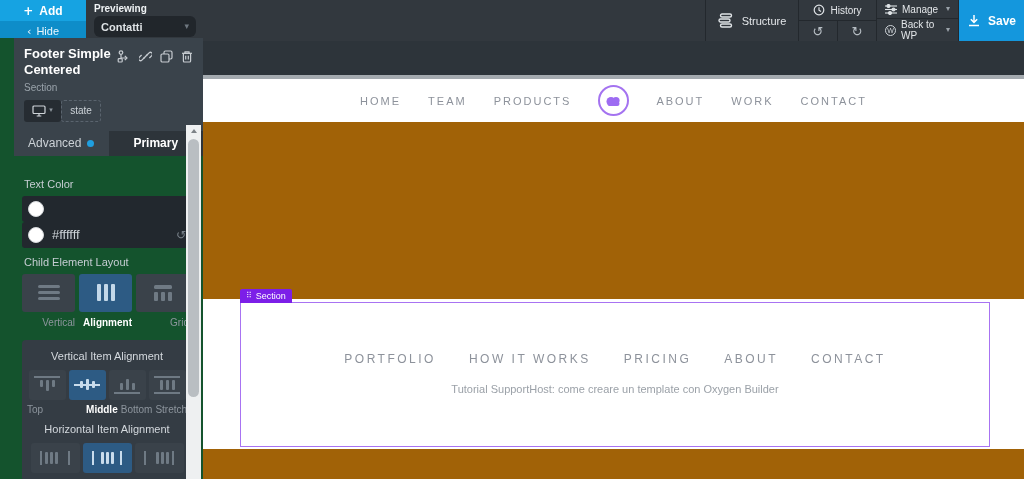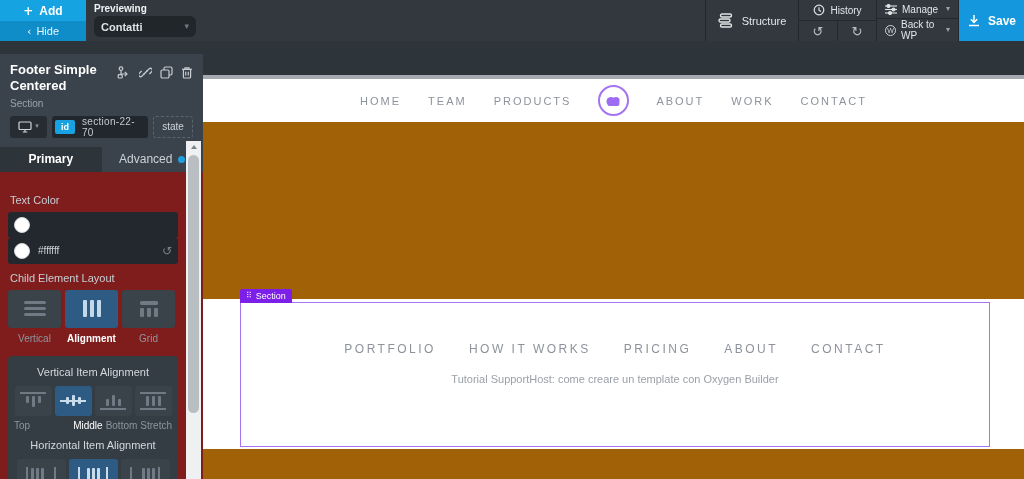--- a/index.html
+++ b/index.html
@@ -28,21 +28,21 @@
   .undo-cells { display:flex; flex:1; align-self:stretch; }
   .undo-cell { flex:1; display:flex; align-items:center; justify-content:center; color:#b6bdc3; font-size:13px; cursor:pointer; }
   .undo-cell + .undo-cell { border-left:1px solid #23282d; }
   .tb-manage { width:82px; }
   .tb-manage .tb-row { cursor:pointer; }
   .tb-manage .chev { margin-left:auto; color:#9aa2a9; font-size:8px; }
   .wp-circle { width:11px; height:11px; border:1px solid #cfd4d9; border-radius:50%; font-size:7px; display:flex; align-items:center; justify-content:center; color:#cfd4d9; flex:none; }
   .btn-save { width:66px; background:#1497dd; align-items:center; justify-content:center; gap:7px; color:#fff; font-size:12px; font-weight:700; cursor:pointer; }
 
   
-  #sidebar { position:absolute; top:54px; left:0; width:203px; bottom:0; background:#7f1d1d; }
+  #sidebar { position:absolute; top:38px; left:0; width:203px; bottom:0; background:#14532d;padding-left:14px; }
   .sb-header { background:#3a434b; padding:8px 10px 9px 10px; }
   .sb-title-row { display:flex; }
   .sb-title { width:104px; font-size:13px; font-weight:700; color:#fff; line-height:1.25; }
   .sb-icons { display:flex; gap:8px; margin-left:auto; padding-top:4px; }
   .sb-icons span { cursor:pointer; display:flex; }
   .sb-type { font-size:10px; color:#9aa3ab; margin-top:3px; }
   .sb-controls { display:flex; align-items:center; margin-top:7px; }
   .dev-select { width:37px; height:22px; background:#262c32; border-radius:3px; display:flex; align-items:center; justify-content:center; gap:3px; cursor:pointer; }
   .dev-select .chev { color:#8d959d; font-size:7px; }
   .id-field { flex:1; height:22px; background:#21272d; border-radius:3px; margin:0 5px; display:flex; align-items:center; padding:0 3px; }
@@ -51,45 +51,45 @@
   .btn-state { width:40px; height:22px; border:1px dashed #5a646e; border-radius:3px; color:#cdd3d8; font-size:10px; display:flex; align-items:center; justify-content:center; background:transparent; cursor:pointer; }
   .sb-tabs { display:flex; height:25px; }
   .tab { flex:1; display:flex; align-items:center; justify-content:center; font-size:12px; cursor:pointer; }
   .tab-primary { background:#2d343a; color:#fff; font-weight:700; }
   .tab-advanced { background:#3a434b; color:#ccd2d7; }
   .adv-dot { width:7px; height:7px; border-radius:50%; background:#1f9fe0; margin-left:6px; }
   .sb-content { padding:10px 8px 0 8px; width:186px; }
   .grp-label { font-size:11px; color:#c6cdd3; margin:8px 0 6px 2px; }
   .color-row { height:26px; background:#22282e; border-radius:3px; display:flex; align-items:center; padding:0 6px; cursor:pointer; }
   .swatch { width:16px; height:16px; border-radius:50%; background:#fff; border:1px solid #d6d9dc; flex:none; }
-  .color-val { font-size:10px; color:#ccd2d7; margin-left:8px; }
+  .color-val { font-size:13px; color:#ccd2d7; margin-left:8px; }
   .reset-ic { margin-left:auto; color:#79828a; font-size:12px; cursor:pointer; }
   .opt-row { display:flex; gap:4px; margin-top:2px; }
   .opt-btn { width:53px; height:38px; background:#3a424a; border-radius:3px; display:flex; align-items:center; justify-content:center; color:#6f7a84; cursor:pointer; }
   .opt-btn.sel { background:#2d5b84; color:#c3d8e9; }
   .opt-labels { display:flex; gap:4px; margin-top:5px; }
-  .opt-label { width:53px; text-align:center; font-size:10px; color:#8d959d; }
+  .opt-label { width:53px; text-align:right; font-size:10px; color:#8d959d; }
   .opt-label.sel { color:#fff; font-weight:700; }
   .icon-rows { display:flex; flex-direction:column; gap:3px; }
   .hbar { width:22px; height:3px; border-radius:1.5px; background:currentColor; }
   .icon-cols { display:flex; gap:3px; }
   .vbar { width:4px; height:17px; border-radius:1px; background:currentColor; }
   .icon-grid { display:flex; flex-direction:column; align-items:center; gap:3px; }
   .icon-grid .hbar { width:18px; height:4px; }
   .icon-grid .cols { display:flex; gap:3px; }
   .icon-grid .vbar { height:9px; }
   .align-panel { margin-top:12px; background:#343c44; border-radius:4px; padding:8px 6px 8px 6px; width:170px; }
   .panel-label { text-align:center; font-size:11px; color:#d4d9de; margin:2px 0 8px 0; }
   .al-row { display:flex; gap:3px; justify-content:center; }
   .al-btn { width:37px; height:30px; background:#3a424a; border-radius:3px; display:flex; align-items:center; justify-content:center; color:#6f7a84; cursor:pointer; }
   .al-btn.w { width:49px; }
   .al-btn.sel { background:#2d5b84; color:#c9dcec; }
   .al-labels { display:flex; gap:3px; justify-content:center; margin-top:4px; }
   .al-label { width:37px; text-align:center; font-size:10px; color:#8d959d; }
-  .al-label.sel { color:#fff; font-weight:400;margin-left:40px; }
+  .al-label.sel { color:#fff; font-weight:700;margin-left:40px; }
   .alv { position:relative; width:28px; height:18px; }
   .alv .l { position:absolute; left:1px; right:1px; height:2px; background:currentColor; }
   .alv .bars { position:absolute; left:0; right:0; display:flex; justify-content:center; gap:3px; }
   .alv .b { width:3px; background:currentColor; border-radius:1px; }
   .alv .b.s { height:7px; } .alv .b.m { height:11px; }
   .alv.top .l { top:0; } .alv.top .bars { top:4px; align-items:flex-start; }
   .alv.mid .l { top:8px; } .alv.mid .bars { top:0; bottom:0; align-items:center; }
   .alv.bot .l { bottom:0; } .alv.bot .bars { bottom:4px; align-items:flex-end; }
   .alv.str .l.t { top:0; } .alv.str .l.b2 { bottom:0; }
   .alv.str .bars { top:4px; } .alv.str .b { height:10px; }
@@ -109,21 +109,21 @@
   
   #canvas { position:absolute; top:41px; left:203px; right:0; bottom:0; background:#a16207;margin-top:34px; }
   .canvas-topstrip { position:absolute; top:0; left:0; right:0; height:4px; background:#a4aaaf; }
   .site-nav { position:absolute; top:4px; left:0; right:0; height:43px; background:#fff; display:flex; align-items:center; justify-content:center; gap:27px; }
   .nav-link { font-size:11px; letter-spacing:2px; color:#8d929b; cursor:pointer; }
   .logo-circle { width:31px; height:31px; border:2px solid #a473f0; border-radius:50%; display:flex; align-items:center; justify-content:center; cursor:pointer; }
   .white-band { position:absolute; top:224px; left:0; right:0; height:150px; background:#fff; }
   .section-badge { position:absolute; top:214px; left:37px; height:14px; background:#7c1fe8; border-radius:2px 2px 0 0; display:flex; align-items:center; gap:4px; padding:0 6px; cursor:pointer; z-index:3; }
   .badge-dots { color:#e4d4fb; font-size:8px; }
   .badge-text { color:#fff; font-size:9px; }
-  .section-box { position:absolute; top:227px; left:37px; width:750px; height:145px; background:#fff; border:1px solid #a873f2; z-index:2; display:flex; flex-direction:column; align-items:center; padding-top:39px; }
+  .section-box { position:absolute; top:227px; left:37px; width:750px; height:145px; background:#fff; border:1px solid #a873f2; z-index:2; display:flex; flex-direction:column; align-items:center; padding-top:49px; }
   .footer-links { display:flex; gap:33px; }
   .footer-link { font-size:12px; letter-spacing:2.5px; color:#8d929b; cursor:pointer; }
   .footer-caption { margin-top:17px; font-size:11px; color:#9ba1a8; }
 </style>
 </head>
 <body>
 
 <div id="app">
 
   <div id="toolbar">
@@ -265,34 +265,30 @@
           <span style="display:flex;">
             <svg width="14" height="12" viewBox="0 0 14 12">
                 <g fill="none" stroke="#cfd4d9" stroke-width="1.2">
                   <rect x="1" y="1" width="12" height="7.5" rx="1"></rect>
                   <path d="M4.7 11h4.6M7 8.5V11"></path>
                 </g>
               </svg>
           </span>
           <span class="chev glyph">▾</span>
         </div>
-        <div class="id-field">
-          <span class="id-pill">id</span>
-          <span class="id-value">section-22-70</span>
-        </div>
         <div class="btn-state">state</div>
       </div>
     </div>
 
     <div class="sb-tabs">
-      <div class="tab tab-primary">Primary</div>
       <div class="tab tab-advanced">
         <span>Advanced</span>
         <span class="adv-dot"></span>
       </div>
+      <div class="tab tab-primary">Primary</div>
     </div>
 
     <div class="sb-content">
       <div class="grp-label" style="margin-top:12px;">Text Color</div>
       <div class="color-row">
         <span class="swatch"></span>
       </div>
 
       <div class="color-row">
         <span class="swatch"></span>

